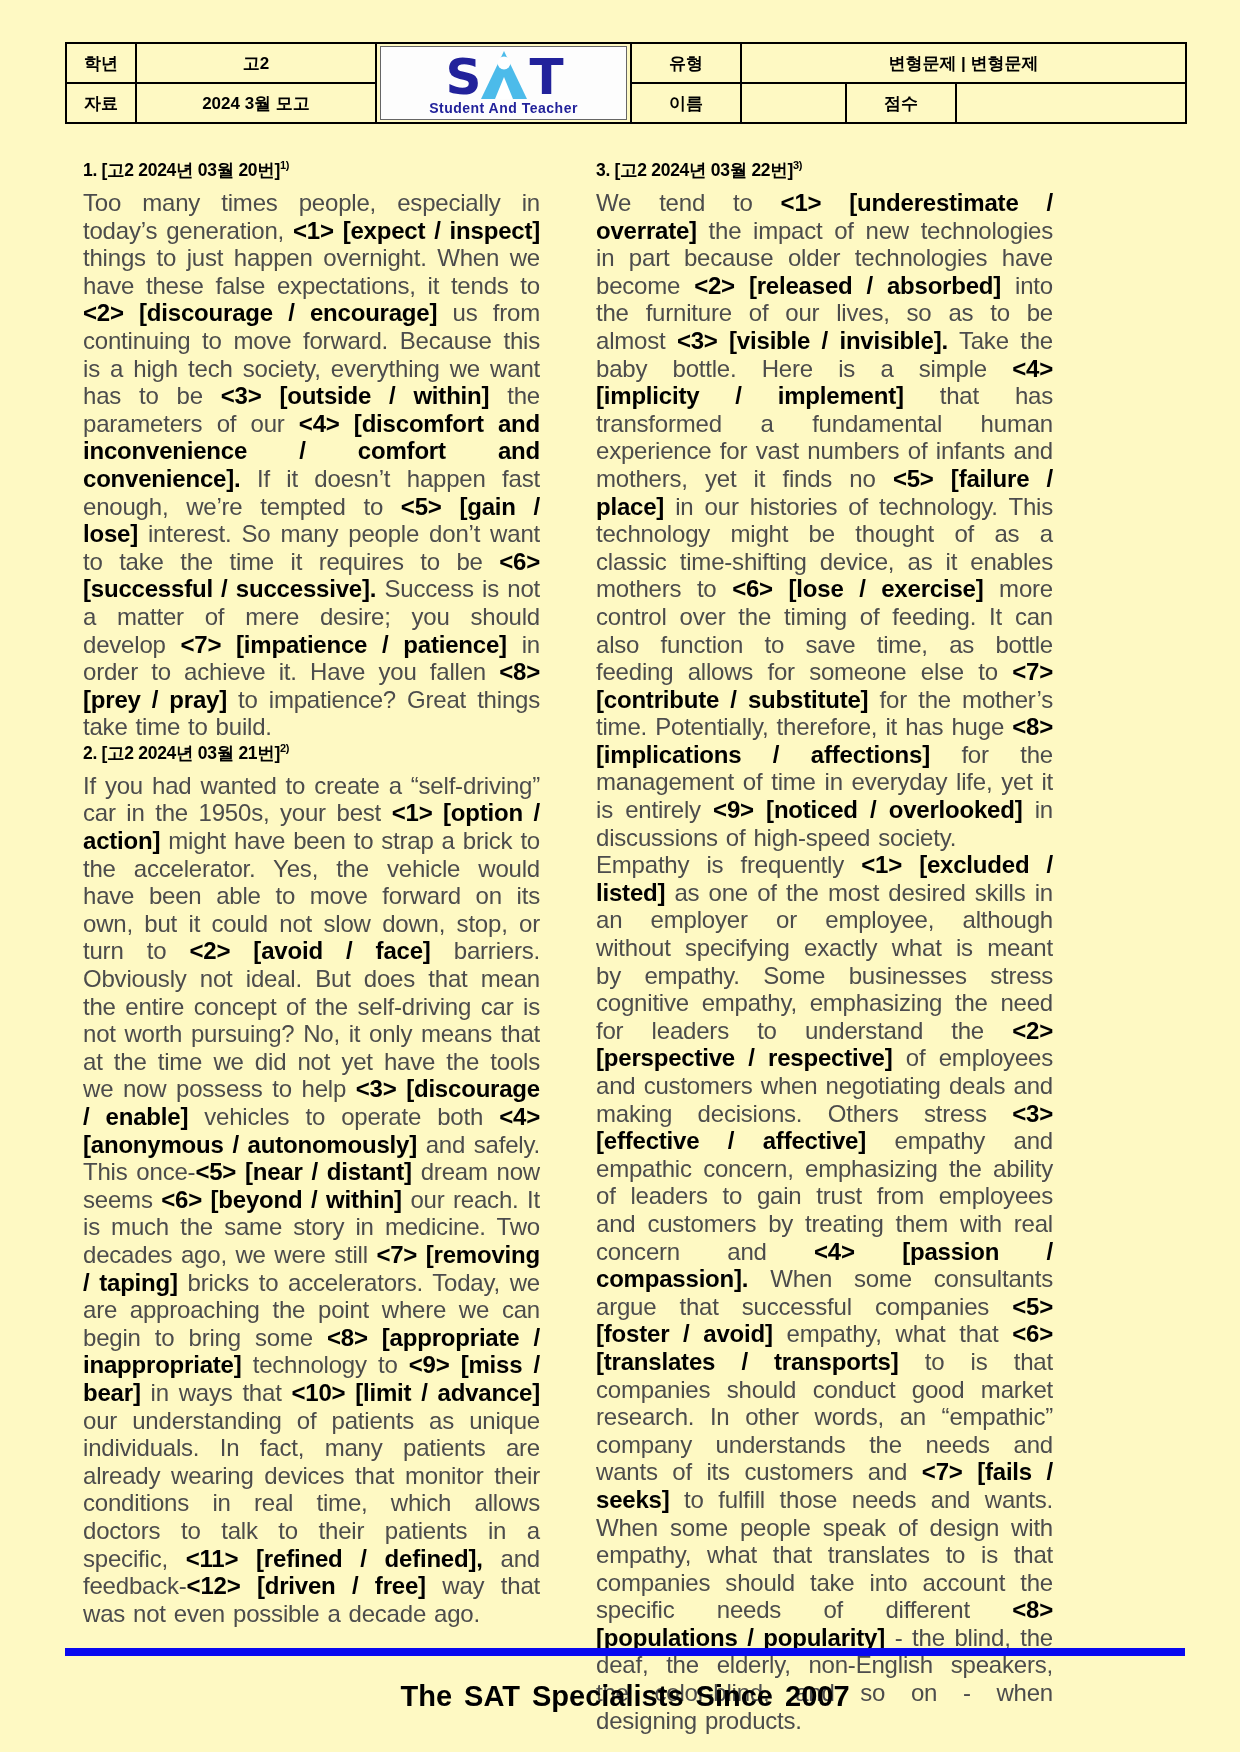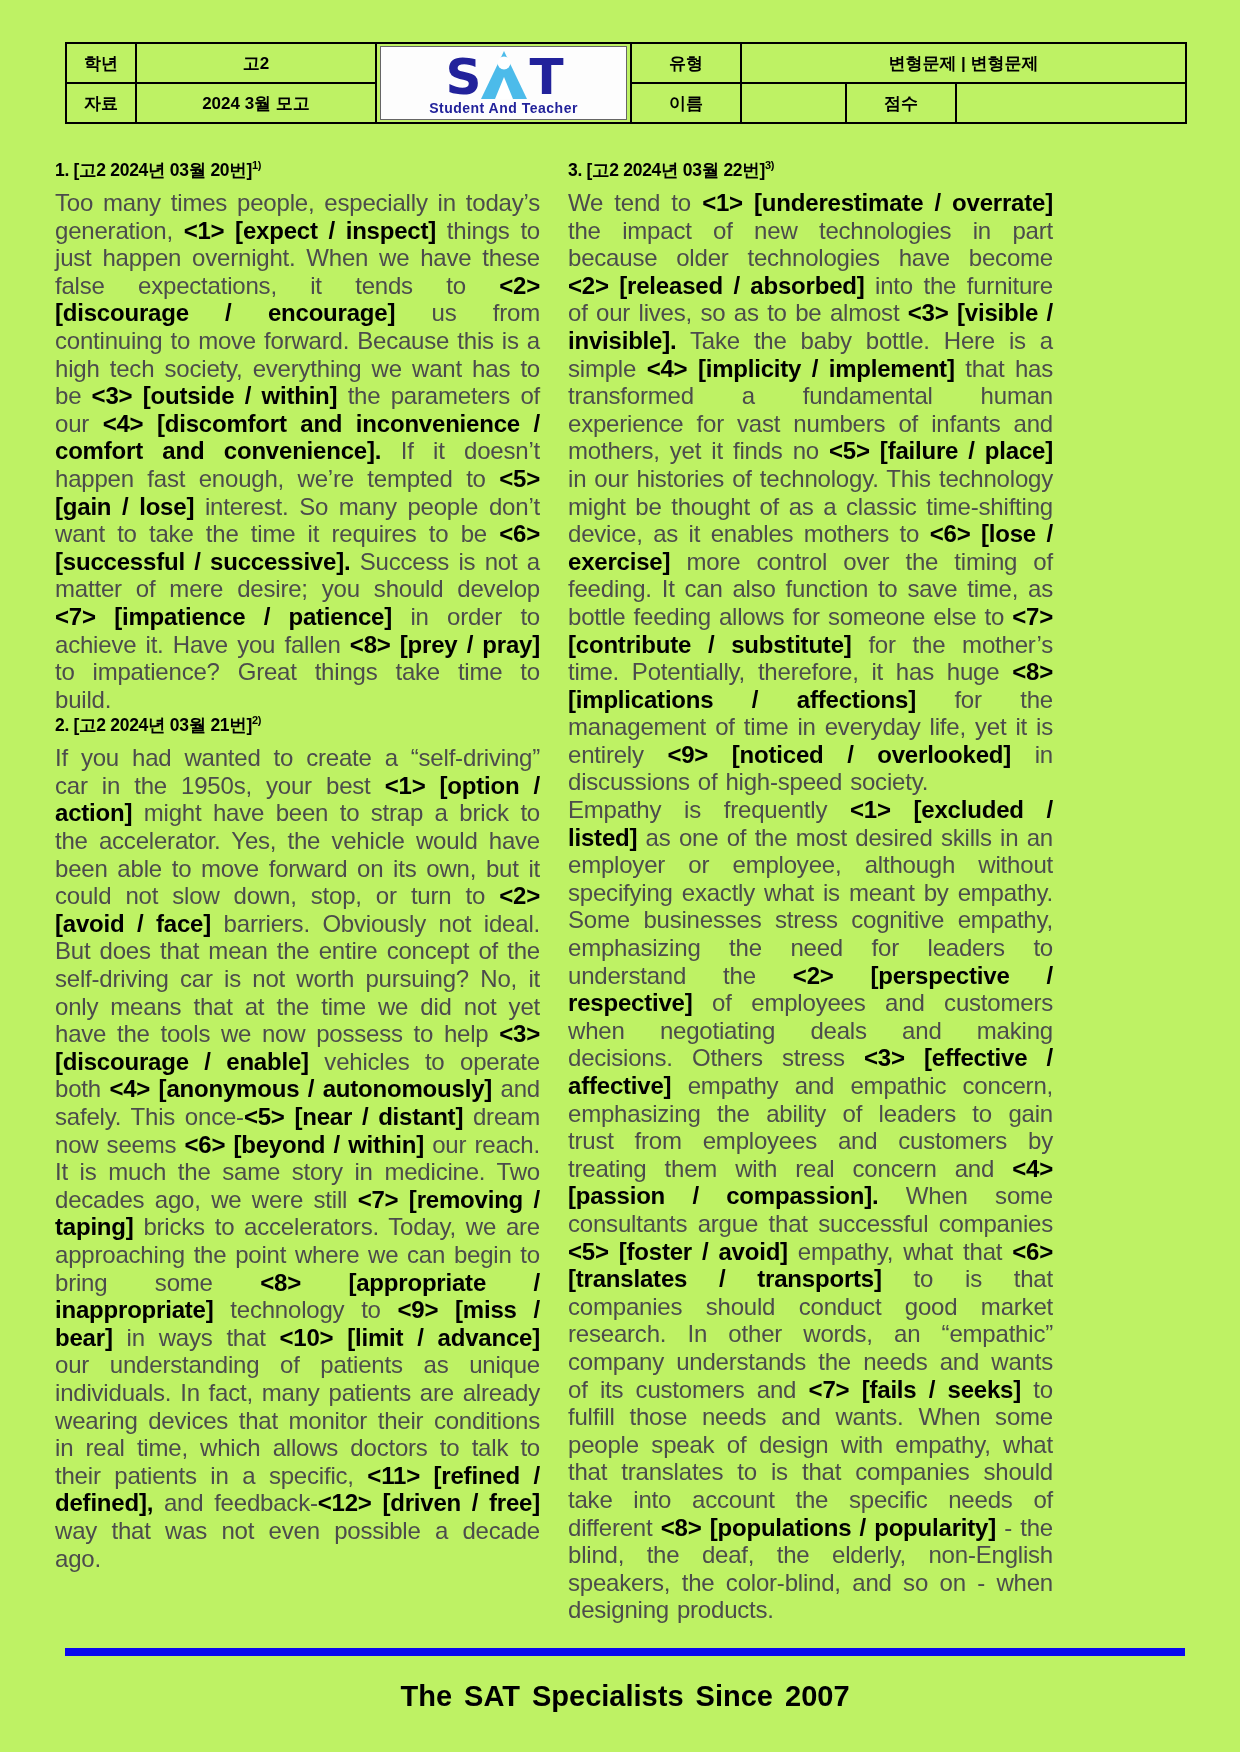--- a/index.html
+++ b/index.html
@@ -1,20 +1,20 @@
 <!DOCTYPE html>
 <html><head>
 <meta charset="utf-8">
 <style>
   html,body { margin:0; padding:0; background:#e8e8e8; }
   .page {
     position:relative;
     width:1240px; height:1752px;
     margin:0 auto;
-    background:#bef264;
+    background:#fef9c3;
     font-family:"Liberation Sans", sans-serif;
     overflow:hidden;
   }
 
   
   table.header-table {
     position:absolute; left:65px; top:42px;
     width:1120px; height:80px;
     border-collapse:collapse;
     table-layout:fixed;
@@ -45,21 +45,21 @@
     font-size:14px; font-weight:bold; color:#24249d;
     letter-spacing:0.5px; margin-top:1px;
   }
 
   
   .columns {
     position:absolute; left:55px; top:158px;
     width:998px;
     display:flex; gap:28px;
   }
-  .col { width:485px; }
+  .col { width:485px;margin-left:28px; }
   .slot-first { min-height:547px; }
   .passage-title {
     font-size:17.5px; font-weight:bold; color:#000;
     margin:0 0 7px 0; letter-spacing:-0.3px;
   }
   .passage-title sup { font-size:11px; font-weight:bold; }
   .passage-body {
     font-size:24px; line-height:27.6px;
     text-align:justify; text-justify:inter-word;
     color:#4c4c4c; letter-spacing:-0.2px; word-spacing:1.5px;

